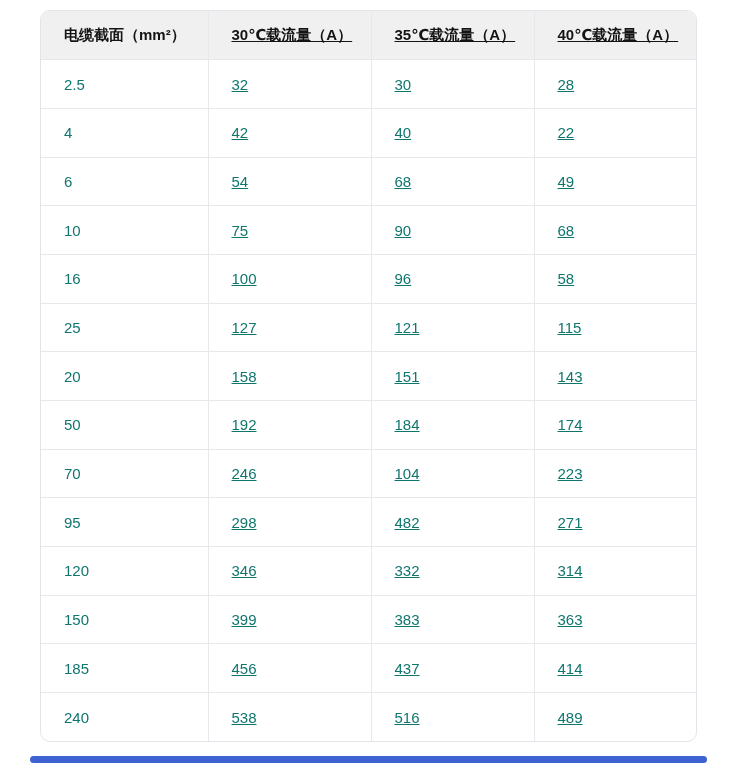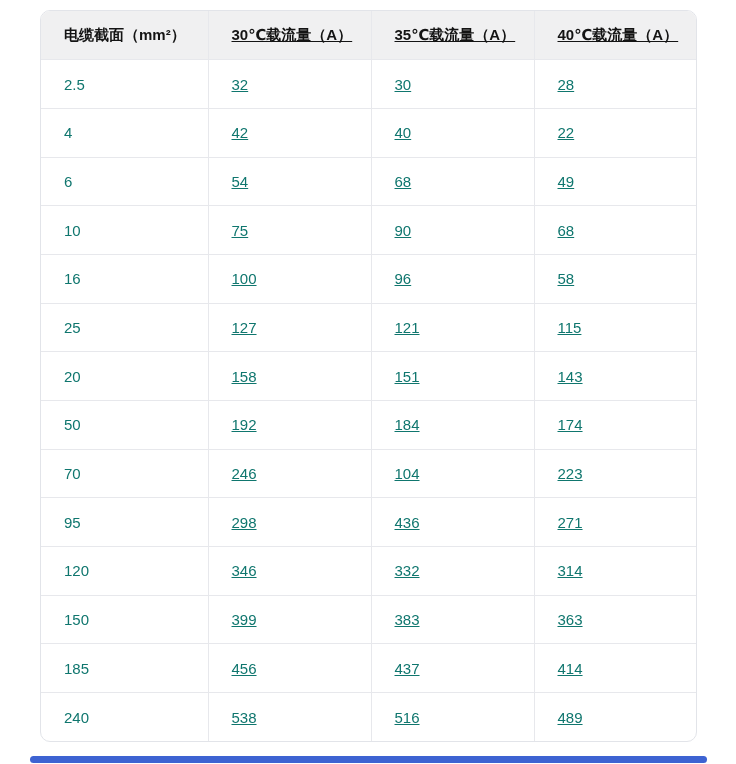--- a/index.html
+++ b/index.html
@@ -136,21 +136,21 @@
         </tr>
         <tr>
           <td>70</td>
           <td>246</td>
           <td>104</td>
           <td>223</td>
         </tr>
         <tr>
           <td>95</td>
           <td>298</td>
-          <td>436</td>
+          <td>482</td>
           <td>271</td>
         </tr>
         <tr>
           <td>120</td>
           <td>346</td>
           <td>332</td>
           <td>314</td>
         </tr>
         <tr>
           <td>150</td>

